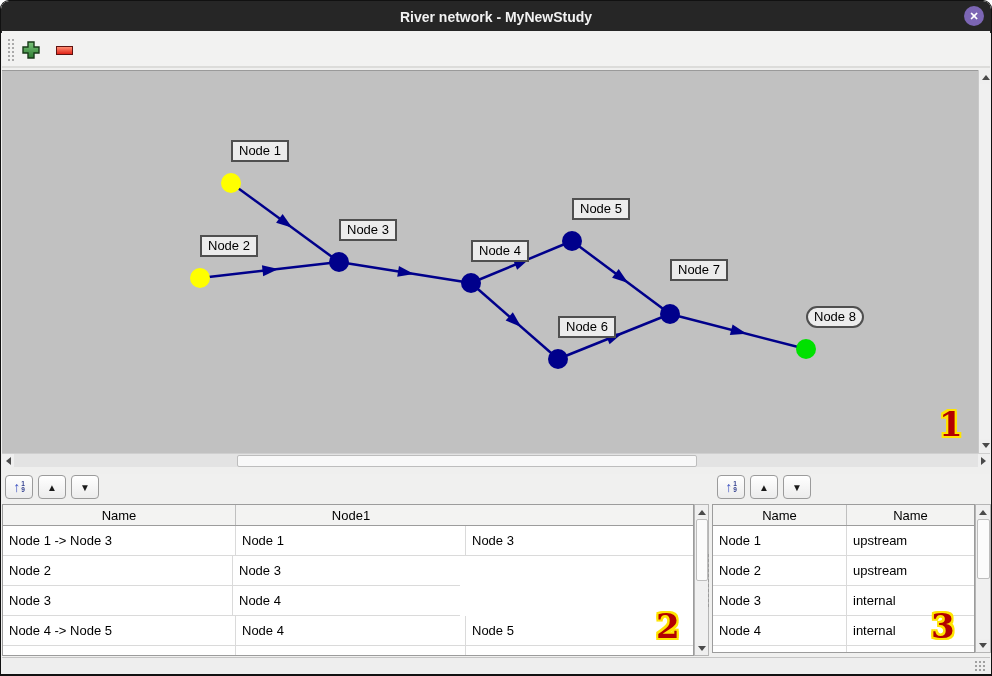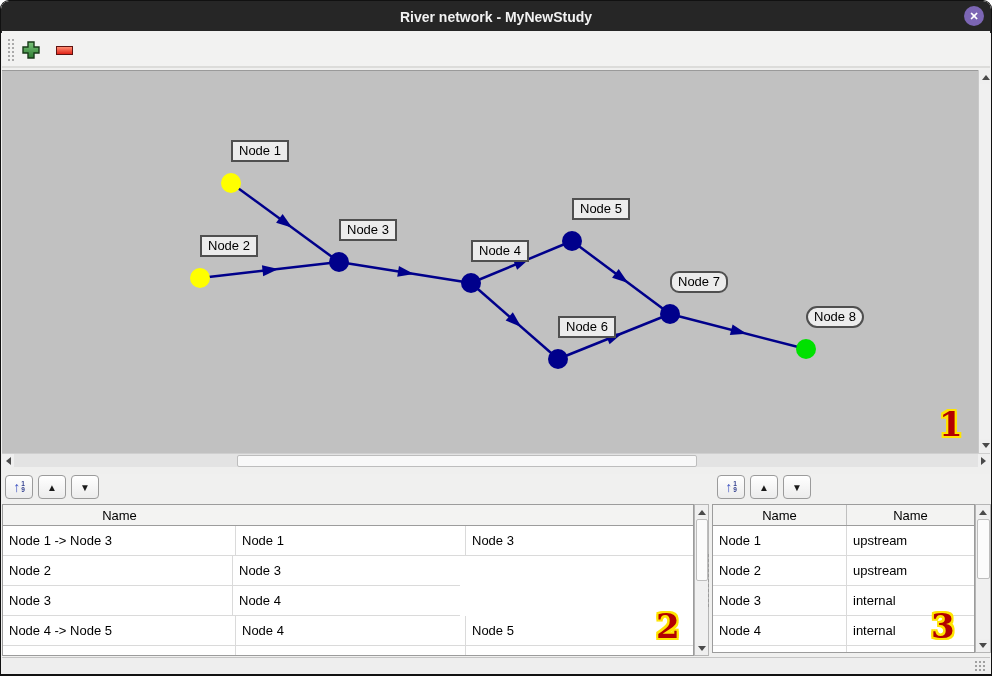--- a/index.html
+++ b/index.html
@@ -108,21 +108,21 @@
         <line x1="668" y1="243" x2="804" y2="278" stroke="#00008b" stroke-width="2.5"></line>
         <polygon points="9,0 -7,5.5 -7,-5.5" fill="#00008b" transform="translate(736,260.5) rotate(14.43206293613592)"></polygon>
       </svg>
     <div id="label-layer">
         <div class="node-label" style="left: 229px; top: 69px;">Node 1</div>
         <div class="node-label" style="left: 198px; top: 164px;">Node 2</div>
         <div class="node-label" style="left: 337px; top: 148px;">Node 3</div>
         <div class="node-label" style="left: 469px; top: 169px;">Node 4</div>
         <div class="node-label" style="left: 570px; top: 127px;">Node 5</div>
         <div class="node-label" style="left: 556px; top: 245px;">Node 6</div>
-        <div class="node-label" style="left: 668px; top: 200px; border-radius: 9px;">Node 7</div>
+        <div class="node-label" style="left: 668px; top: 188px;">Node 7</div>
         <div class="node-label" style="left: 804px; top: 235px; border-radius: 11px;">Node 8</div>
       </div>
     <div id="node-layer">
         <div class="node-circle" style="left: 219px; top: 102px; width: 20px; height: 20px; background: rgb(255, 255, 0);"></div>
         <div class="node-circle" style="left: 188px; top: 197px; width: 20px; height: 20px; background: rgb(255, 255, 0);"></div>
         <div class="node-circle" style="left: 327px; top: 181px; width: 20px; height: 20px; background: rgb(0, 0, 139);"></div>
         <div class="node-circle" style="left: 459px; top: 202px; width: 20px; height: 20px; background: rgb(0, 0, 139);"></div>
         <div class="node-circle" style="left: 560px; top: 160px; width: 20px; height: 20px; background: rgb(0, 0, 139);"></div>
         <div class="node-circle" style="left: 546px; top: 278px; width: 20px; height: 20px; background: rgb(0, 0, 139);"></div>
         <div class="node-circle" style="left: 658px; top: 233px; width: 20px; height: 20px; background: rgb(0, 0, 139);"></div>
@@ -181,20 +181,21 @@
   <div class="panel-btn" style="left:749px;">
       <span>▲</span>
     </div>
   <div class="panel-btn" style="left:782px;">
       <span>▼</span>
     </div>
 
   <div id="links-table" class="dtable" style="left:1px;top:503px;width:692px;height:152px;">
       <div class="thead">
         <div class="th" style="width: 233px;">Name</div>
+        <div class="th" style="width: 230px;">Node1</div>
       </div>
       <div class="trow">
         <div class="td" style="width: 233px;">Node 1 -&gt; Node 3</div>
         <div class="td" style="width: 230px;">Node 1</div>
         <div class="td" style="width: 227px;">Node 3</div>
       </div>
       <div class="trow">
         <div class="td" style="width: 230px;">Node 2</div>
         <div class="td" style="width: 227px;">Node 3</div>
       </div>

